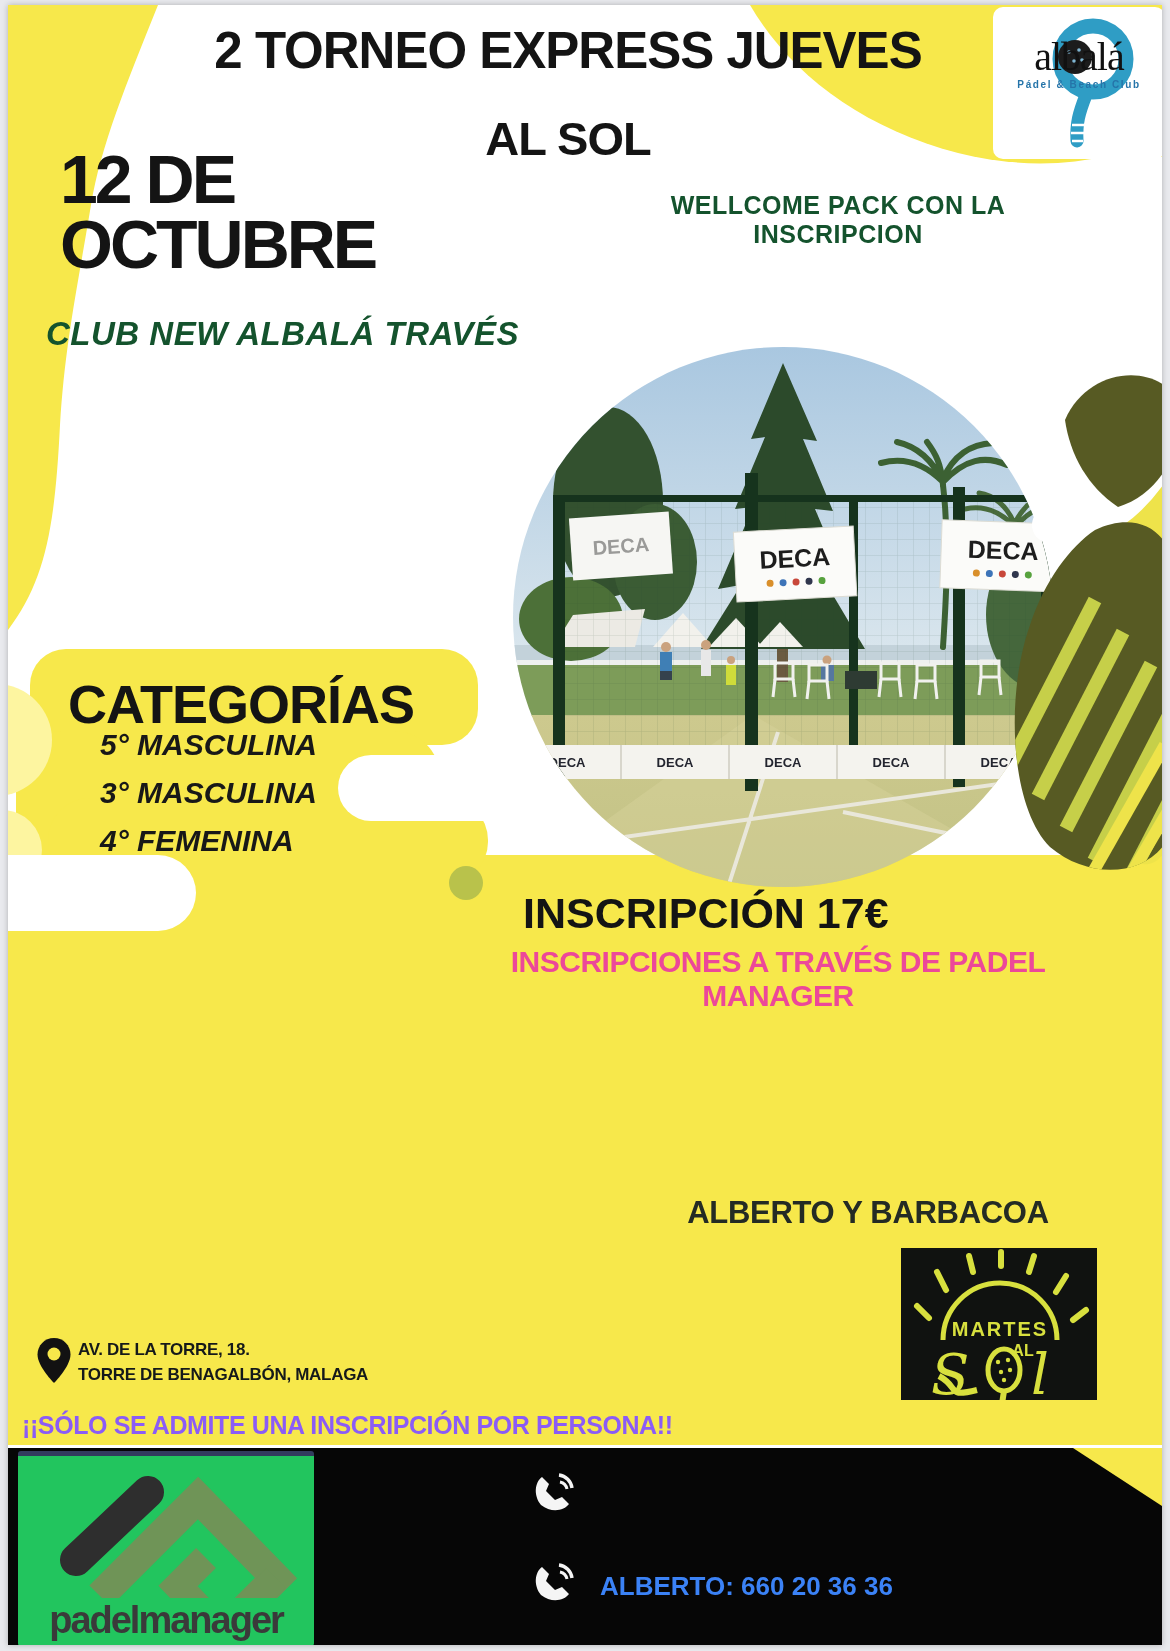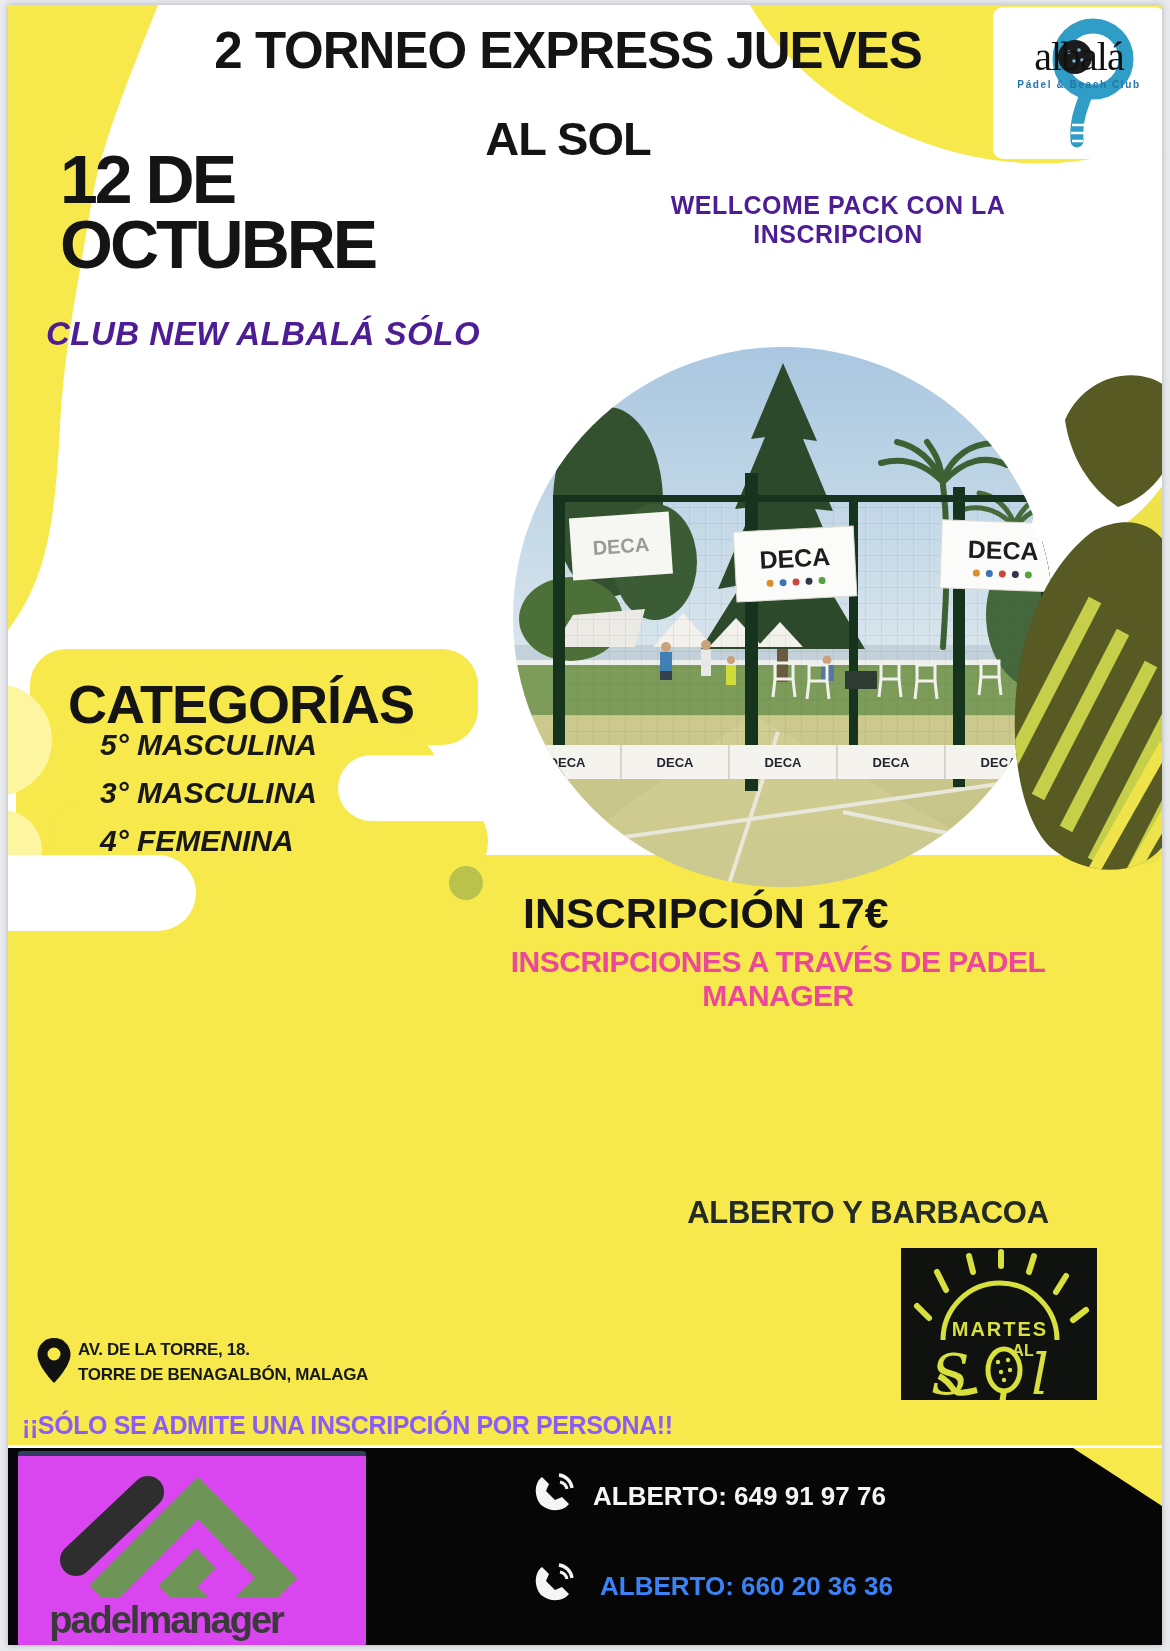--- a/index.html
+++ b/index.html
@@ -1,20 +1,20 @@
 <!DOCTYPE html>
 <html><head>
 <meta charset="utf-8">
 <style>
   html,body{margin:0;padding:0;}
   body{width:1170px;height:1651px;background:#e9eaee;font-family:"Liberation Sans",sans-serif;overflow:hidden;position:relative;}
   .poster{position:absolute;left:8px;top:5px;width:1154px;height:1640px;background:#ffffff;overflow:hidden;box-shadow:0 0 6px rgba(0,0,0,.25);}
   .abs{position:absolute;}
   .stamp{font-weight:800;letter-spacing:-1px;color:#141414;}
-  .marker{font-weight:800;color:#4c1d95;letter-spacing:.5px;}
+  .marker{font-weight:800;color:#14532d;letter-spacing:.5px;}
   .cond{font-weight:700;letter-spacing:-.3px;color:#1d221d;}
   svg{display:block;}
   .bg-svg{position:absolute;left:0;top:0;z-index:0;}
   .photo{position:absolute;left:505px;top:342px;width:540px;height:540px;border-radius:50%;overflow:hidden;z-index:2;}
   .deco-right{position:absolute;left:962px;top:360px;z-index:3;}
   .txt{z-index:5;}
   .title-l1{left:120px;top:16px;width:880px;text-align:center;font-size:51px;}
   .title-l2{left:120px;top:106px;width:880px;text-align:center;font-size:47px;}
   .date-block{left:52px;top:142px;font-size:68px;line-height:.96;letter-spacing:-3px;font-weight:800;color:#141414;}
   .club-line{left:38px;top:310px;font-size:33px;font-style:italic;}
@@ -25,21 +25,21 @@
   .insc-via{left:425px;top:940px;width:690px;text-align:center;font-size:30px;font-weight:600;color:#ec4899;letter-spacing:-.5px;}
   .food-line{left:630px;top:1190px;width:460px;text-align:center;font-size:31px;color:#242b24;}
   .addr{left:70px;top:1333px;font-size:17px;line-height:1.45;color:#15191a;}
   .pin{left:28px;top:1332px;}
   .note-line{left:14px;top:1406px;font-size:25px;color:#8b5cf6;letter-spacing:-.4px;}
   .albala{left:985px;top:2px;width:172px;height:152px;background:#ffffff;border-radius:10px;z-index:6;}
   .albala .word{position:absolute;left:0;top:26px;width:172px;text-align:center;font-family:"Liberation Serif",serif;font-size:40px;color:#111;letter-spacing:-1px;z-index:3;}
   .albala .tag{position:absolute;left:0;top:72px;width:172px;text-align:center;font-size:10px;font-weight:700;letter-spacing:1.6px;color:#2574a9;z-index:3;}
   .martes{left:893px;top:1243px;width:196px;height:152px;z-index:6;}
   .footer{left:0;top:1443px;width:1154px;height:197px;background:#060606;z-index:4;}
-  .pmbox{left:10px;top:1446px;width:348px;height:190px;background:#d946ef;border-top:5px solid #323c5e;border-radius:3px;z-index:6;}
+  .pmbox{left:10px;top:1446px;width:296px;height:190px;background:#22c55e;border-top:5px solid #323c5e;border-radius:3px;z-index:6;}
   .pm-word{position:absolute;left:4px;bottom:4px;width:288px;text-align:center;font-size:38px;font-weight:700;letter-spacing:-2px;color:#3a3a3a;}
   .contact{z-index:7;color:#f5f5f5;font-size:26px;letter-spacing:0;}
   .c1t{left:585px;top:1476px;}
   .c2t{left:592px;top:1566px;}
   .c1i{left:523px;top:1462px;}
   .c2i{left:523px;top:1552px;}
 </style>
 </head>
 <body>
 
@@ -207,21 +207,21 @@
 
   <div class="abs txt stamp title-l1">2 TORNEO EXPRESS JUEVES</div>
   <div class="abs txt stamp title-l2">AL SOL</div>
 
   <div class="abs txt date-block">
     <div>12 DE</div>
     <div>OCTUBRE</div>
   </div>
 
   <div class="abs txt marker welcome-line">WELLCOME PACK CON LA INSCRIPCION</div>
-  <div class="abs txt marker club-line">CLUB NEW ALBALÁ SÓLO</div>
+  <div class="abs txt marker club-line">CLUB NEW ALBALÁ TRAVÉS</div>
 
   <div class="abs txt stamp cat-head">CATEGORÍAS</div>
   <ul class="abs txt cat-list">
     <li>5° MASCULINA</li>
     <li>3° MASCULINA</li>
     <li>4° FEMENINA</li>
   </ul>
 
   <div class="abs txt stamp insc-price">INSCRIPCIÓN 17€</div>
   <div class="abs txt cond insc-via">INSCRIPCIONES A TRAVÉS DE PADEL MANAGER</div>
@@ -297,21 +297,20 @@
       <path d="M258 120 L204 174 L160 128 L188 100" stroke="#6f9457" stroke-width="28" fill="none"></path>
     </svg>
     <div class="pm-word">padelmanager</div>
   </div>
 
   <svg class="abs txt c1i" width="48" height="48" viewBox="0 0 48 48">
     <path d="M10 38 C20 46 33 44 38 37 L31 30 L24 33 L15 24 L18 17 L11 10 C4 15 2 28 10 38 Z" fill="#f5f5f5"></path>
     <path d="M28 8 A 15 15 0 0 1 41 21" stroke="#f5f5f5" stroke-width="3.4" fill="none"></path>
     <path d="M29 15 A 9 9 0 0 1 36 22" stroke="#f5f5f5" stroke-width="3" fill="none"></path>
   </svg>
-  <div class="abs txt stamp contact c1t" style="color:#f5f5f5;">ALBERTO: 649 91 97 76</div>
 
   <svg class="abs txt c2i" width="48" height="48" viewBox="0 0 48 48">
     <path d="M10 38 C20 46 33 44 38 37 L31 30 L24 33 L15 24 L18 17 L11 10 C4 15 2 28 10 38 Z" fill="#f5f5f5"></path>
     <path d="M28 8 A 15 15 0 0 1 41 21" stroke="#f5f5f5" stroke-width="3.4" fill="none"></path>
     <path d="M29 15 A 9 9 0 0 1 36 22" stroke="#f5f5f5" stroke-width="3" fill="none"></path>
   </svg>
   <div class="abs txt stamp contact c2t" style="color:#3b82f6;">ALBERTO: 660 20 36 36</div>
 
 </div>
 

